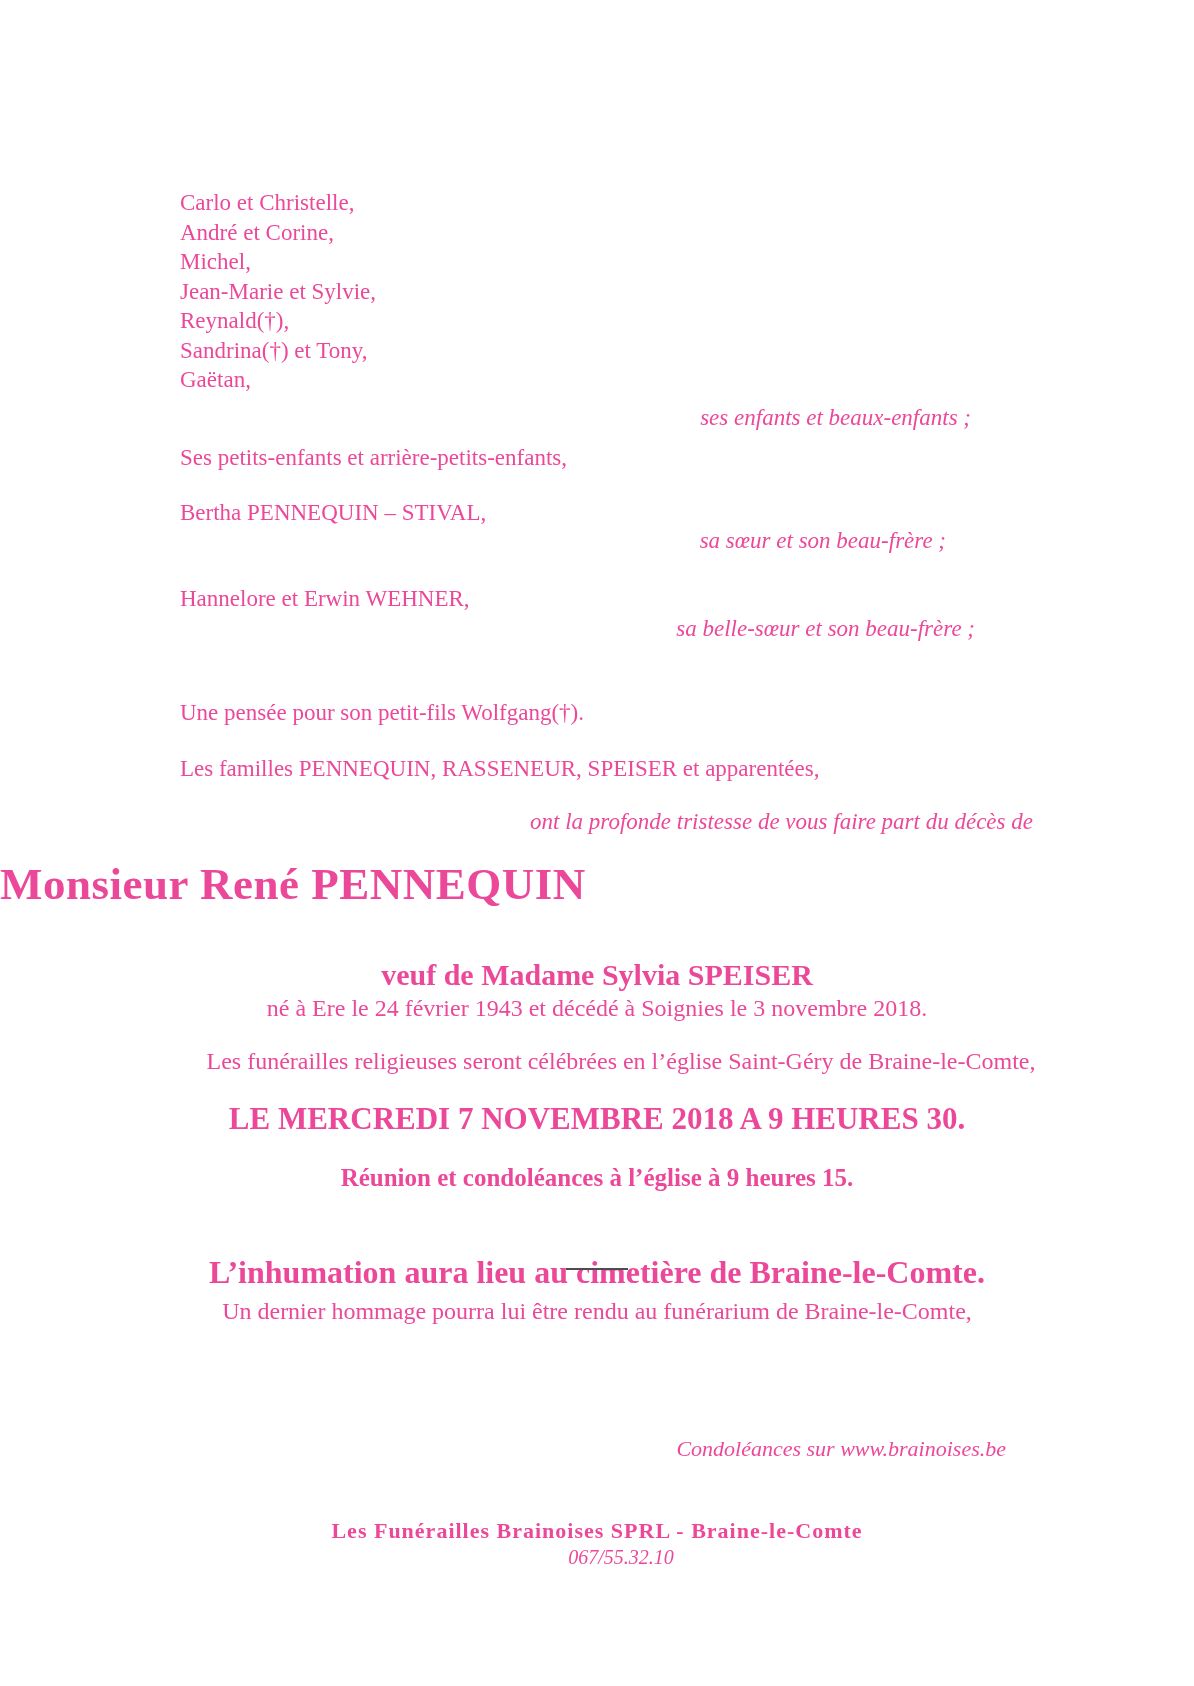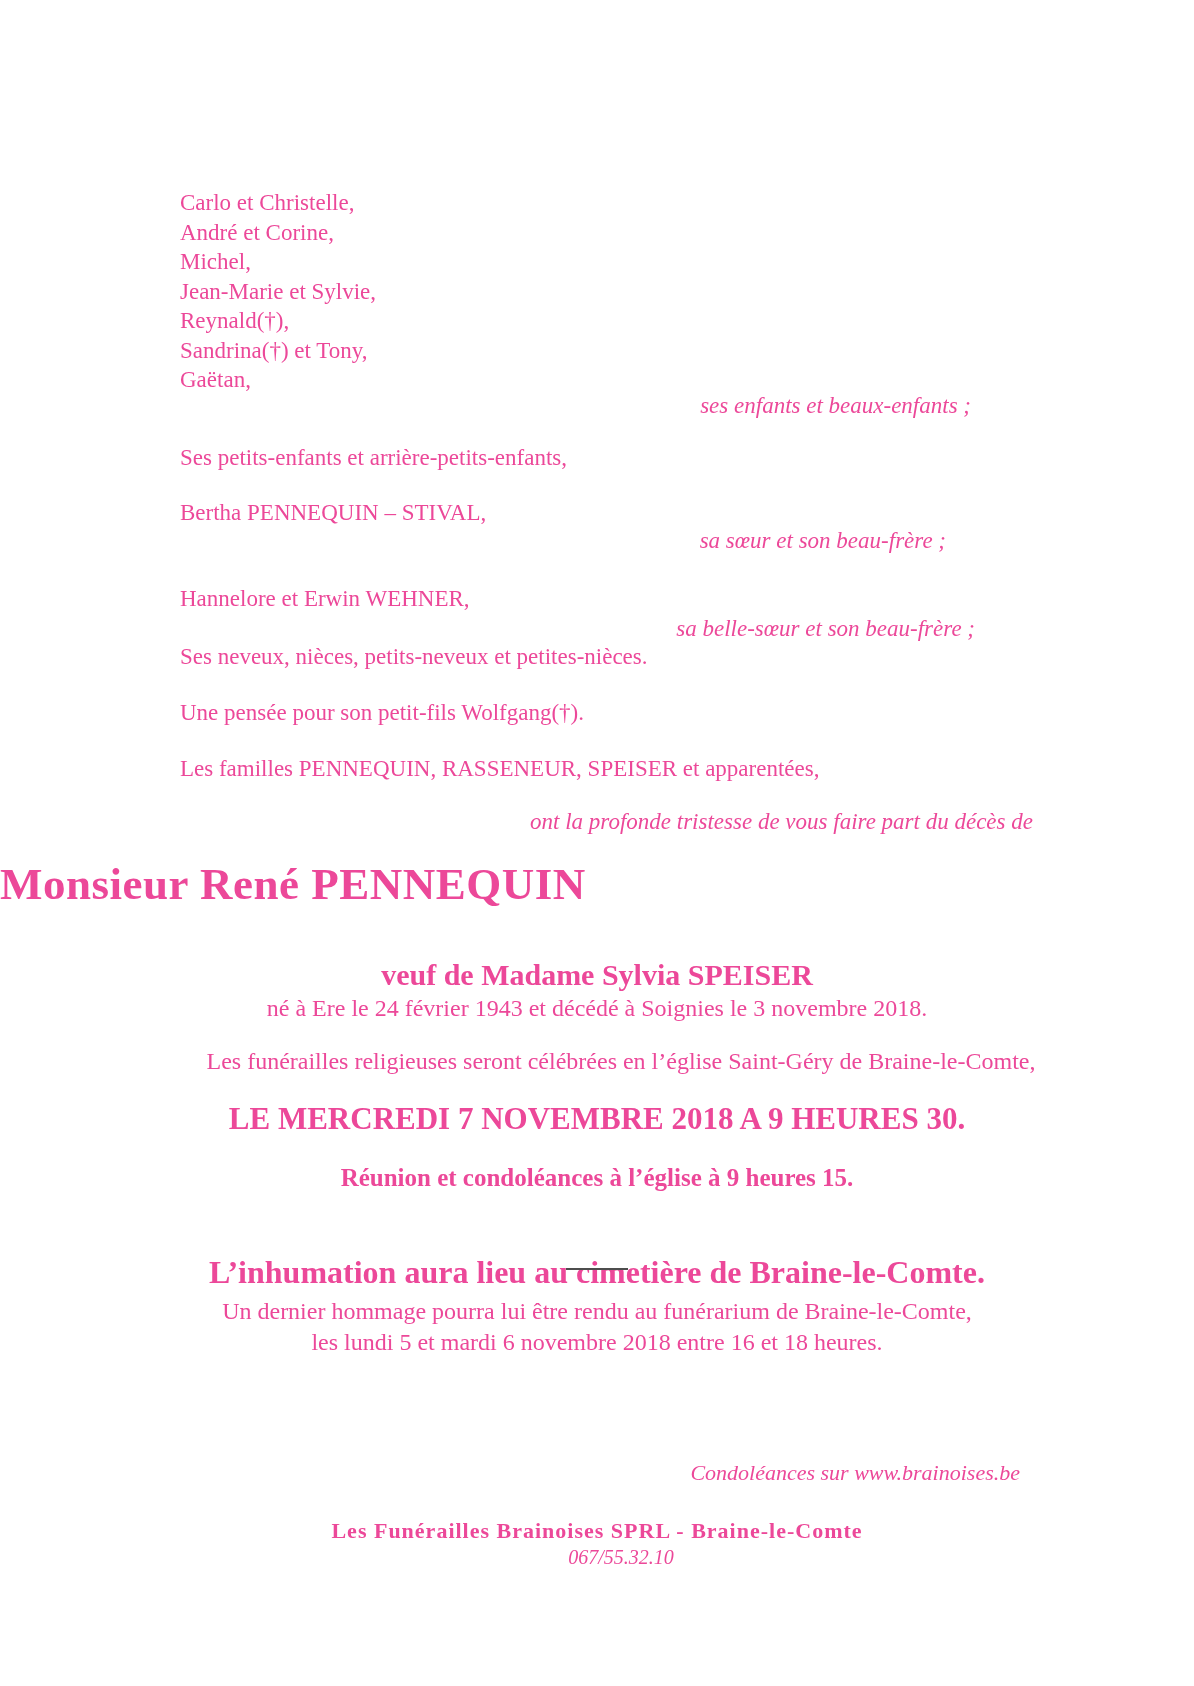--- a/index.html
+++ b/index.html
@@ -21,25 +21,25 @@
     white-space: nowrap;
     font-size: 23px;
     line-height: 1.25;
   }
   .left   { left: 180px; }
   .center { left: 0; width: 100%; text-align: center; }
   .italic { font-style: italic; }
   .bold   { font-weight: bold; }
 
   
-  .r-children   { right: 223px; }
+  .r-children   { right: 223px; margin-top: 12px; }
   .r-sister     { right: 248px; }
   .r-inlaws     { right: 219px; }
   .r-leadin     { right: 161px; }
-  .r-condol     { right: 174px; margin-top: 24px; }
+  .r-condol     { right: 188px; }
 
   .names {
     position: absolute;
     left: 180px;
     top: 188px;
     font-size: 23px;
     line-height: 29.5px;
   }
 
   .t-ses-enfants   { top: 392px; }
@@ -135,21 +135,20 @@
   <div class="line italic r-children t-ses-enfants">ses enfants et beaux-enfants ;</div>
 
   <div class="line left t-petits">Ses petits-enfants et arrière-petits-enfants,</div>
 
   <div class="line left t-bertha">Bertha PENNEQUIN – STIVAL,</div>
   <div class="line italic r-sister t-soeur">sa sœur et son beau-frère ;</div>
 
   <div class="line left t-hannelore">Hannelore et Erwin WEHNER,</div>
   <div class="line italic r-inlaws t-belle-soeur">sa belle-sœur et son beau-frère ;</div>
 
-  <div class="line left t-neveux">Ses neveux, nièces, petits-neveux et petites-nièces.</div>
 
   <div class="line left t-pensee">Une pensée pour son petit-fils Wolfgang(†).</div>
 
   <div class="line left t-familles">Les familles PENNEQUIN, RASSENEUR, SPEISER et apparentées,</div>
 
   <div class="line italic r-leadin t-leadin">ont la profonde tristesse de vous faire part du décès de</div>
 
   <div class="deceased-name">Monsieur René PENNEQUIN</div>
   <div class="relationship">veuf de Madame Sylvia SPEISER</div>
 
@@ -159,20 +158,19 @@
 
   <div class="line center bold t-date-time">LE MERCREDI 7 NOVEMBRE 2018 A 9 HEURES 30.</div>
 
   <div class="line center bold t-gathering">Réunion et condoléances à l’église à 9 heures 15.</div>
 
   <div class="line center bold t-burial">L’inhumation aura lieu au cimetière de Braine-le-Comte.</div>
 
   <div class="divider"></div>
 
   <div class="line center t-hommage1">Un dernier hommage pourra lui être rendu au funérarium de Braine-le-Comte,</div>
-  <div class="line center t-hommage2">les lundi 5 et mardi 6 novembre 2018 entre 16 et 18 heures.</div>
 
   <div class="line italic r-condol t-condol">Condoléances sur www.brainoises.be</div>
 
   <div class="footer-company">Les Funérailles Brainoises SPRL - Braine-le-Comte</div>
   <div class="footer-phone">067/55.32.10</div>
 
 </div>
 
 </body></html>

